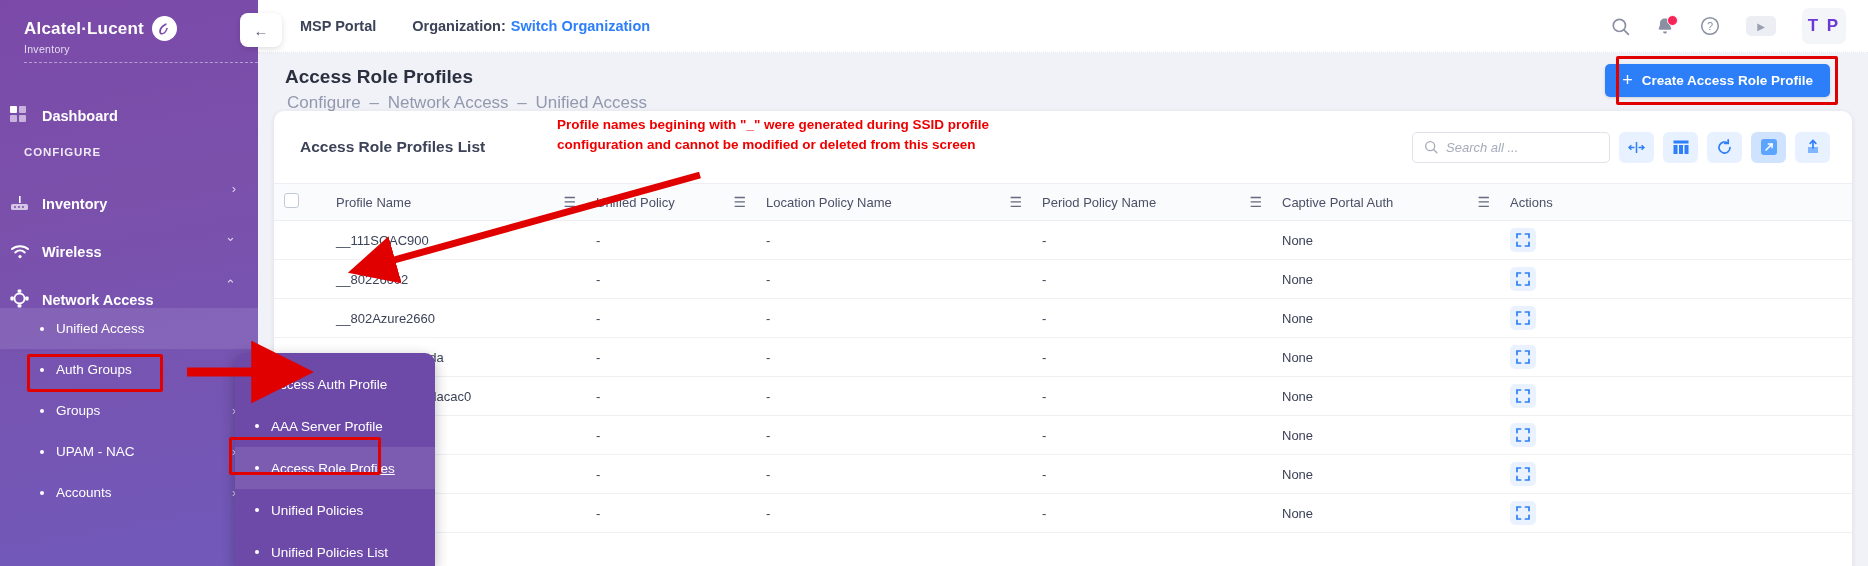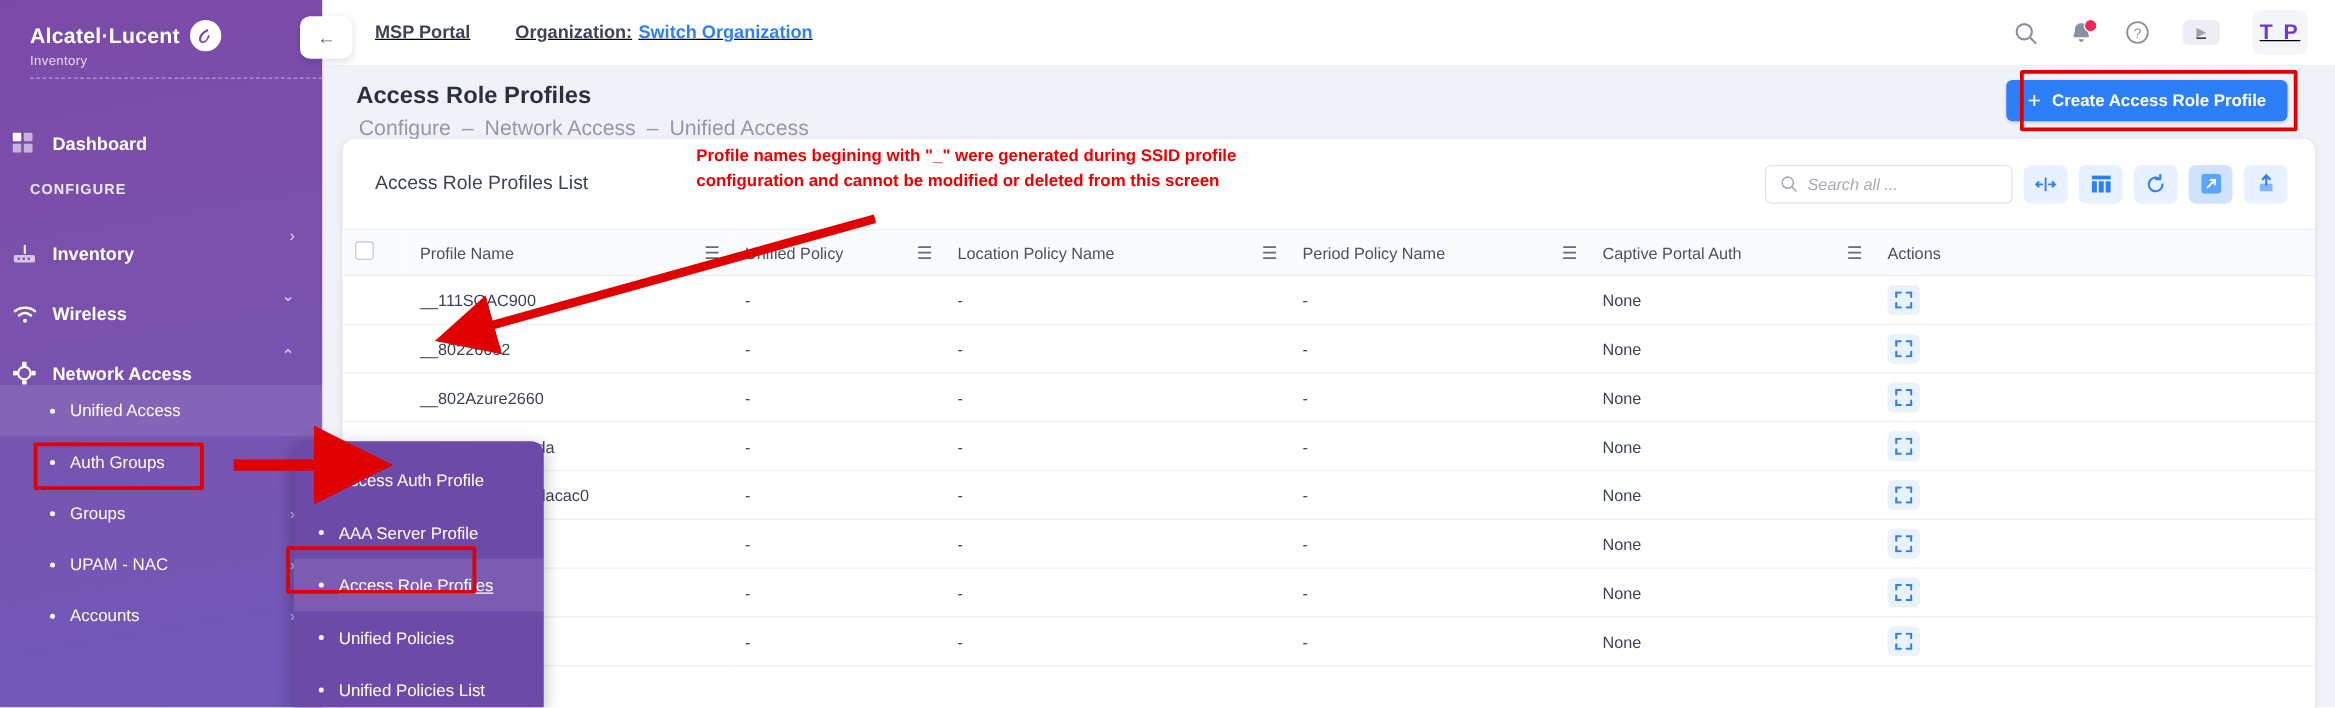--- a/index.html
+++ b/index.html
@@ -99,21 +99,20 @@
     z-index: 40;
     color: #5a6070; font-size: 15px;
   }
 
   
   .header {
     position: absolute; left: 258px; top: 0; right: 0; height: 53px;
     background: #ffffff;
     display: flex; align-items: center;
     border-bottom: 1px dotted #e2e4ea;
-    text-decoration: underline;
   }
   .hdr-portal {
     margin-left: 42px; font-size: 14.5px; font-weight: bold; color: #3c4257;
   }
   .hdr-org {
     margin-left: 36px; font-size: 14.5px; font-weight: bold; color: #3c4257;
   }
   .hdr-org-link { color: #2d7ff9; margin-left: 5px; }
   .hdr-right {
     margin-left: auto; display: flex; align-items: center; gap: 26px;
@@ -164,21 +163,21 @@
   .card {
     position: absolute; left: 16px; right: 16px; top: 58px; bottom: -12px;
     background: #ffffff;
     border-radius: 10px 10px 0 0;
     box-shadow: 0 1px 5px rgba(32,40,70,.10);
   }
   .card-head {
     height: 72px; display: flex; align-items: center;
     padding: 0 22px 0 26px; position: relative;
   }
-  .card-title { font-size: 15.5px; font-weight: normal; color: #3c4257; }
+  .card-title { font-size: 15.5px; font-weight: bold; color: #3c4257; }
 
   .annot {
     position: absolute; left: 283px; top: 4px;
     font-size: 13.5px; font-weight: bold; color: #ee0000;
     line-height: 1.45; white-space: pre-line;
   }
 
   .toolbar { margin-left: auto; display: flex; align-items: center; gap: 9px; }
   .search-box {
     width: 198px; height: 31px; border: 1px solid #dfe2ea; border-radius: 5px;

